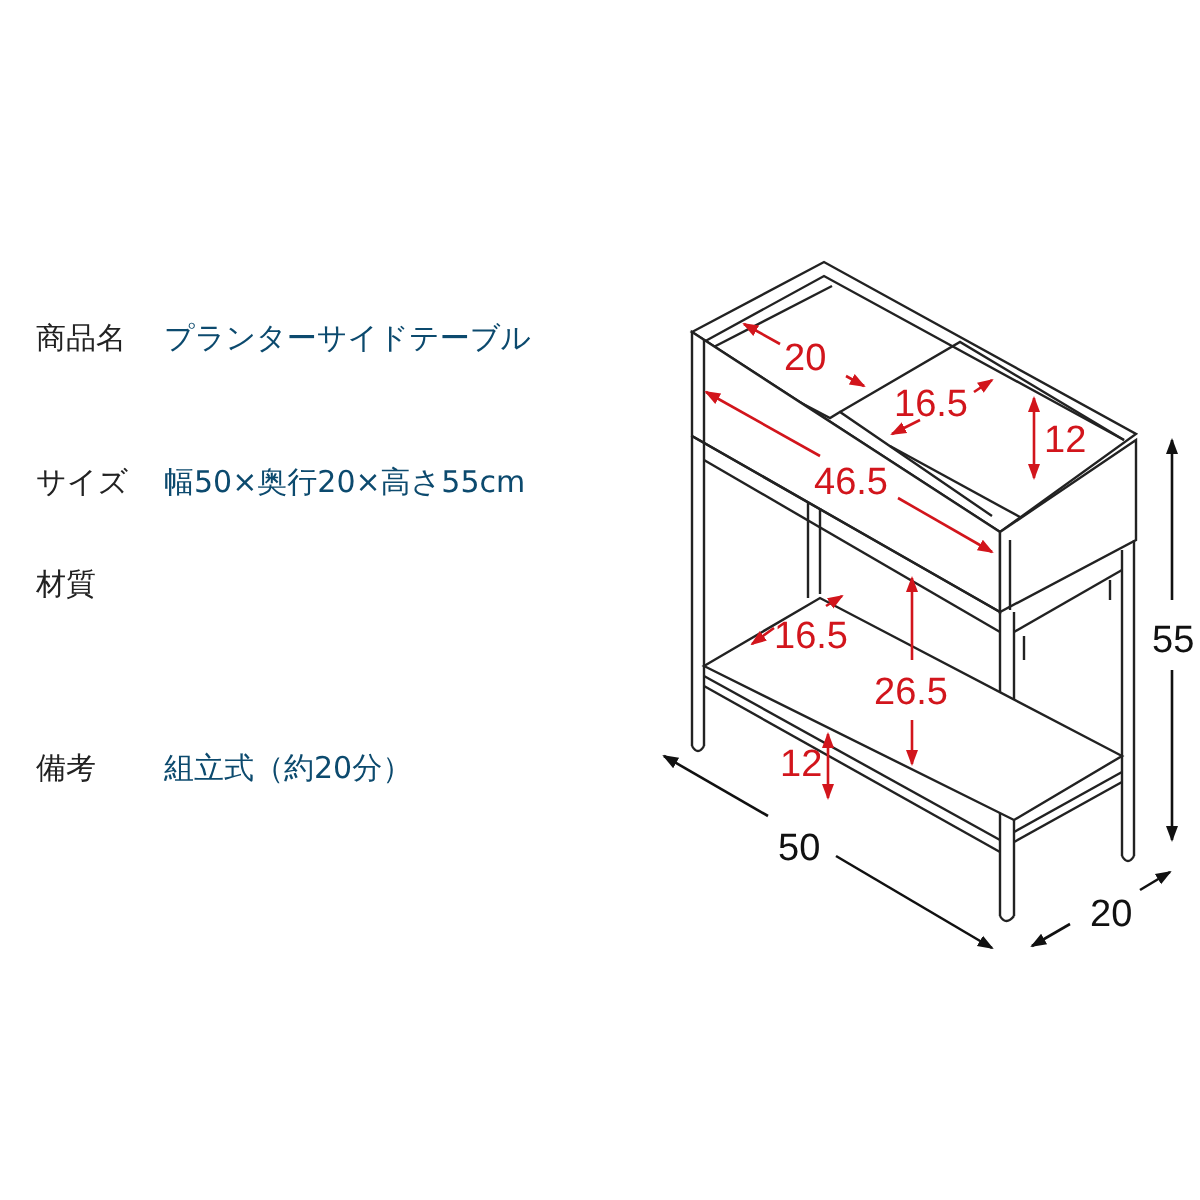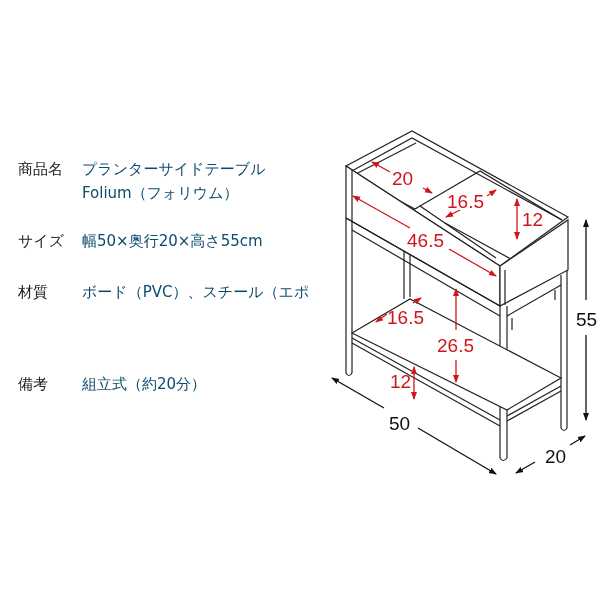--- a/index.html
+++ b/index.html
@@ -13,33 +13,31 @@
   .dimtext-red { font-family:"Liberation Sans", sans-serif; font-size:19px; fill:#d2151c; }
   .dimtext-blk { font-family:"Liberation Sans", sans-serif; font-size:19px; fill:#111; }
 </style>
 </head>
 <body>
 
 <div class="spec" style="top:157px;">
   <span class="label">商品名</span>
   <div class="value">
     <div>プランターサイドテーブル</div>
-    <div>Folium（フォリウム）</div>
   </div>
 </div>
 <div class="spec" style="top:229px;">
   <span class="label">サイズ</span>
   <div class="value">
     <div>幅50×奥行20×高さ55cm</div>
   </div>
 </div>
 <div class="spec" style="top:280px;">
   <span class="label">材質</span>
   <div class="value">
-    <div>ボード（PVC）、スチール（エポ</div>
   </div>
 </div>
 <div class="spec" style="top:372px;">
   <span class="label">備考</span>
   <div class="value">
     <div>組立式（約20分）</div>
   </div>
 </div>
 
 <svg id="diagram" viewBox="0 0 600 600">

